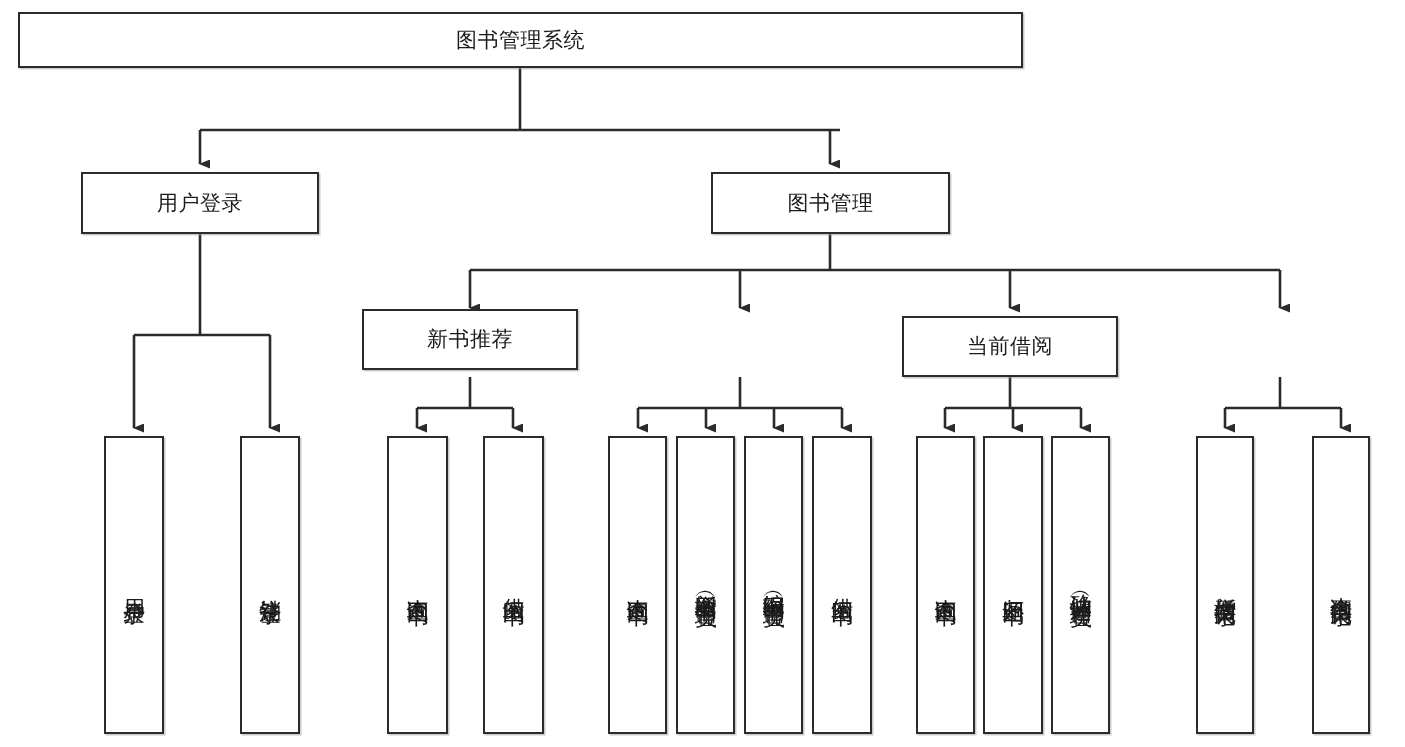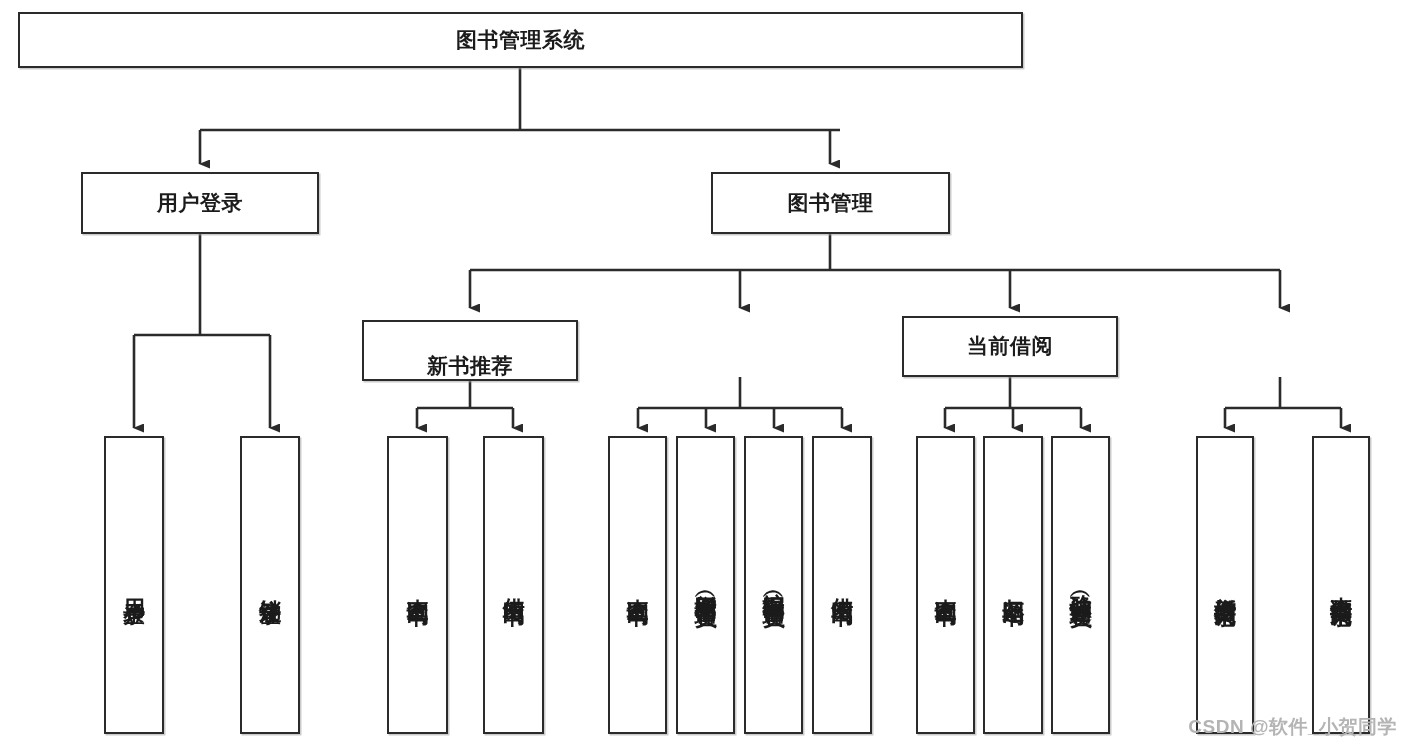--- a/index.html
+++ b/index.html
@@ -2,21 +2,21 @@
 <html><head>
 <meta charset="utf-8">
 <title>图书管理系统 功能结构图</title>
 <style>
   html,body{margin:0;padding:0;background:#ffffff;}
   body{
     width:1405px;height:747px;overflow:hidden;
     font-family:"Liberation Sans","DejaVu Sans",sans-serif;
     color:#1a1a1a;
   }
-  #diagram-root{position:relative;width:1405px;height:746px;background:#fff;font-weight:bold;}
+  #diagram-root{position:relative;width:1405px;height:746px;background:#fff;}
   svg.edges{position:absolute;left:0;top:0;width:1405px;height:747px;}
   .node{
     position:absolute;
     background:#ffffff;
     border:2.5px solid #2b2b2b;
     box-sizing:border-box;
     display:flex;
     align-items:center;
     justify-content:center;
     box-shadow:1.5px 1.5px 0 rgba(160,160,160,.55);
@@ -107,21 +107,21 @@
     <span class="label">图书管理系统</span>
   </div>
 
   <div class="node" style="left:81px;top:172px;width:238px;height:62px;">
     <span class="label">用户登录</span>
   </div>
   <div class="node" style="left:711px;top:172px;width:239px;height:62px;justify-content:center;">
     <span class="label">图书管理</span>
   </div>
 
-  <div class="node" style="left:362px;top:320px;width:216px;height:61px;align-items:flex-end;">
+  <div class="node" style="left:362px;top:309px;width:216px;height:61px;">
     <span class="label">新书推荐</span>
   </div>
   <div class="node" style="left:902px;top:316px;width:216px;height:61px;justify-content:center;">
     <span class="label">当前借阅</span>
   </div>
 
   <div class="node vertical" style="left:104px;top:436px;width:60px;height:298px;">
     <span class="label">用户登录</span>
   </div>
   <div class="node vertical" style="left:240px;top:436px;width:60px;height:298px;">
@@ -154,14 +154,13 @@
   <div class="node vertical" style="left:1051px;top:436px;width:59px;height:298px;">
     <span class="label">确认归还（管理员）</span>
   </div>
   <div class="node vertical" style="left:1196px;top:436px;width:58px;height:298px;">
     <span class="label">新增借阅记录</span>
   </div>
   <div class="node vertical" style="left:1312px;top:436px;width:58px;height:298px;">
     <span class="label">查询借阅记录</span>
   </div>
 
-  <div id="watermark">CSDN @软件_小贺同学</div>
 </div>
 
 </body></html>

